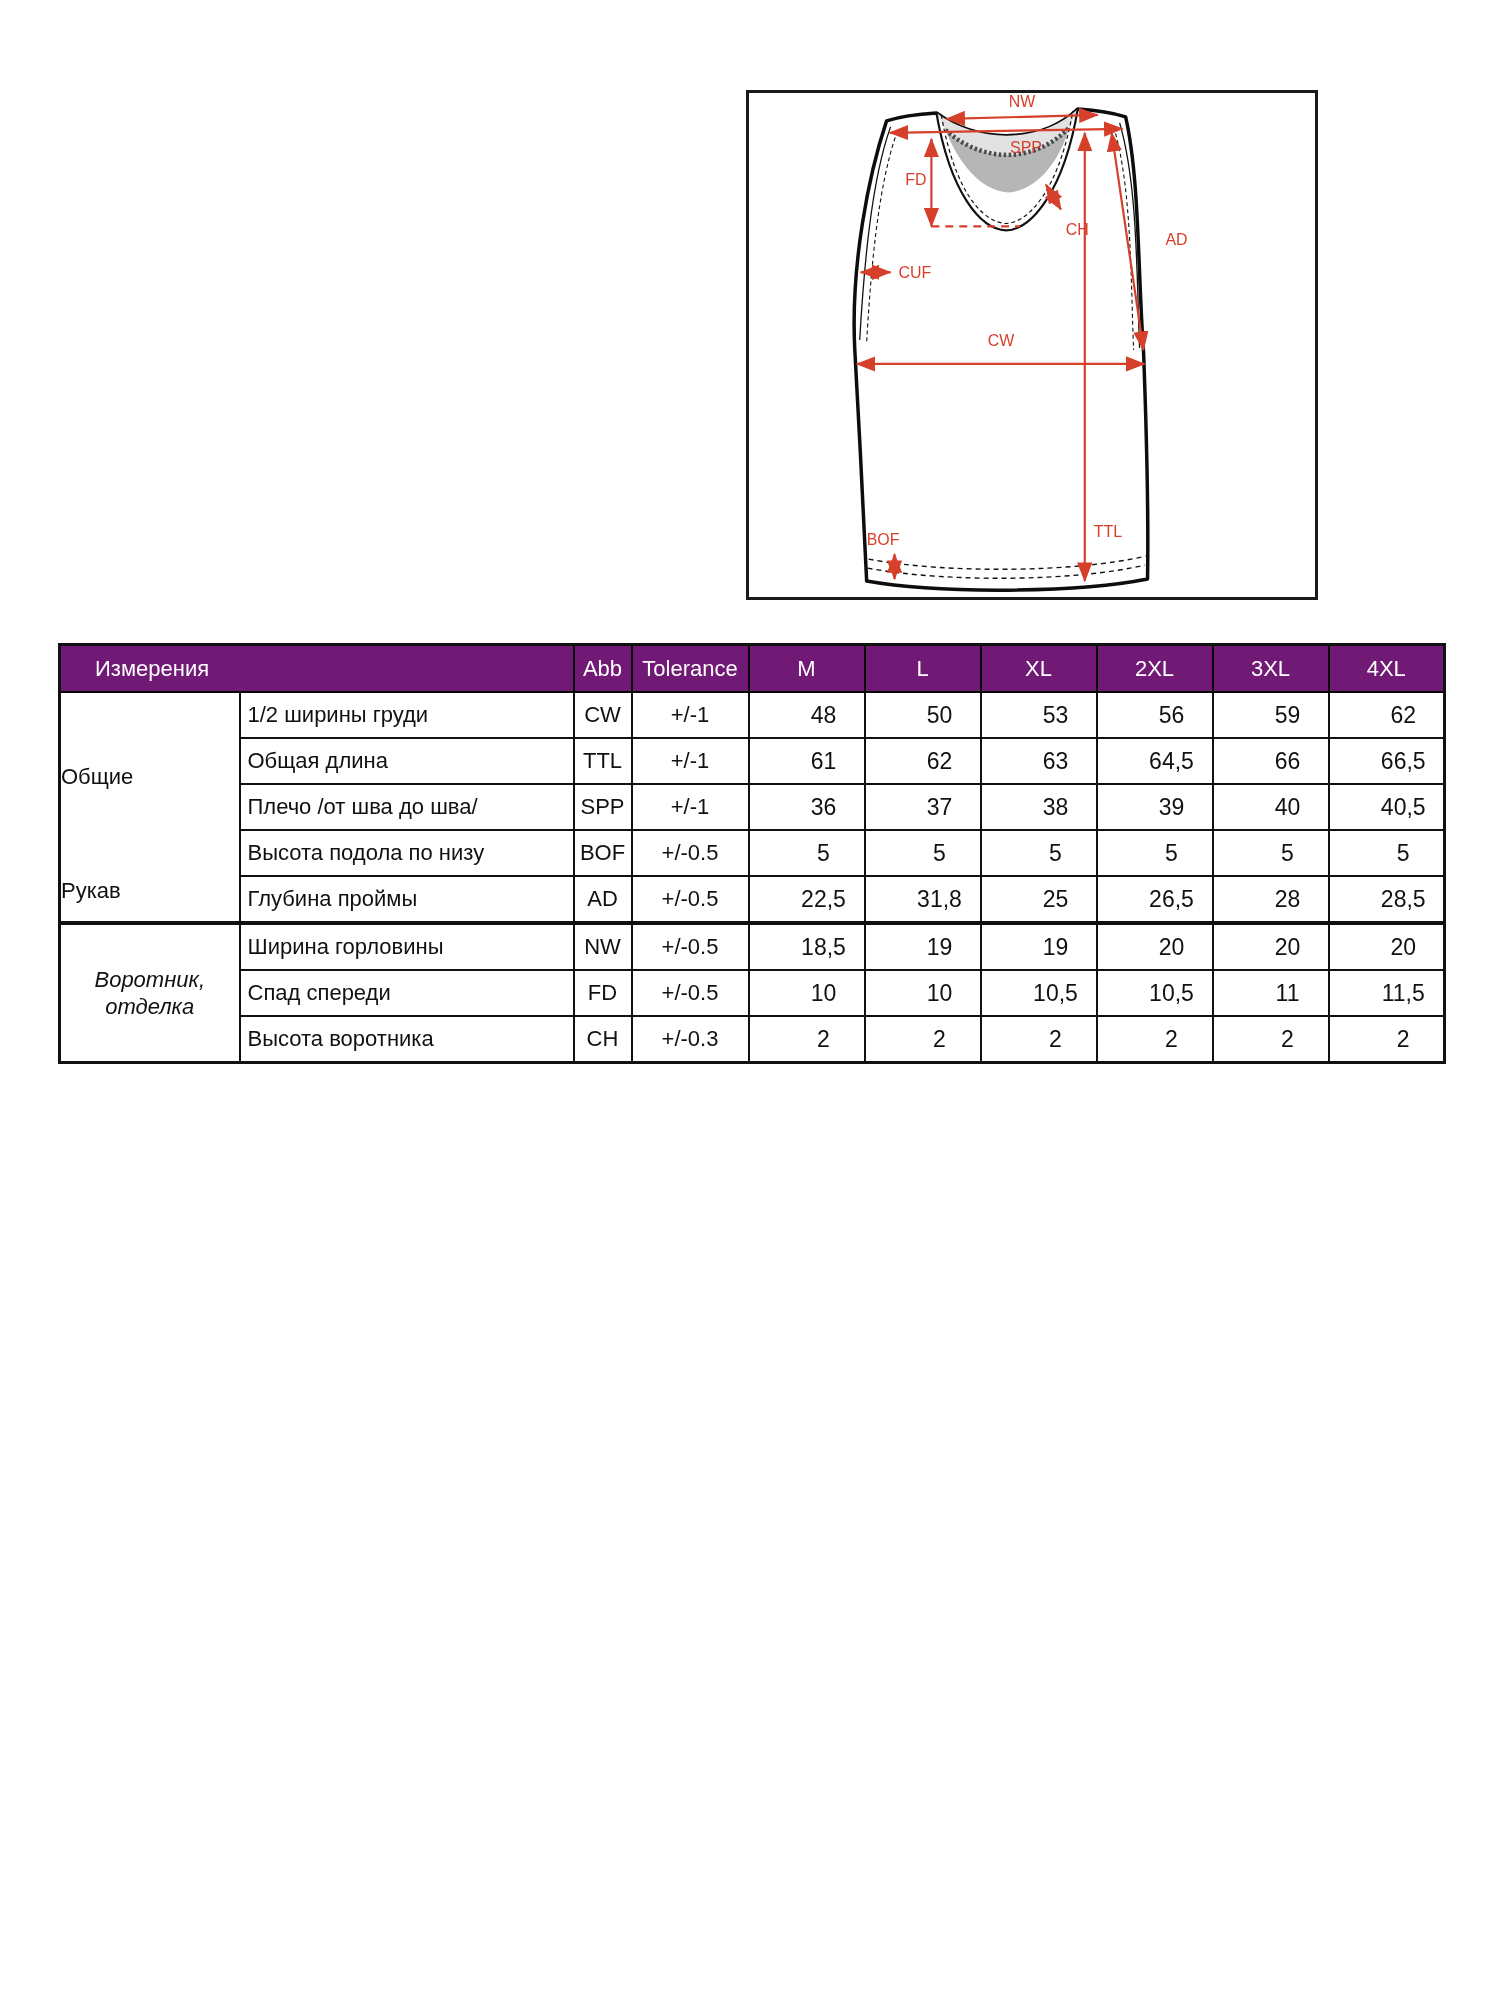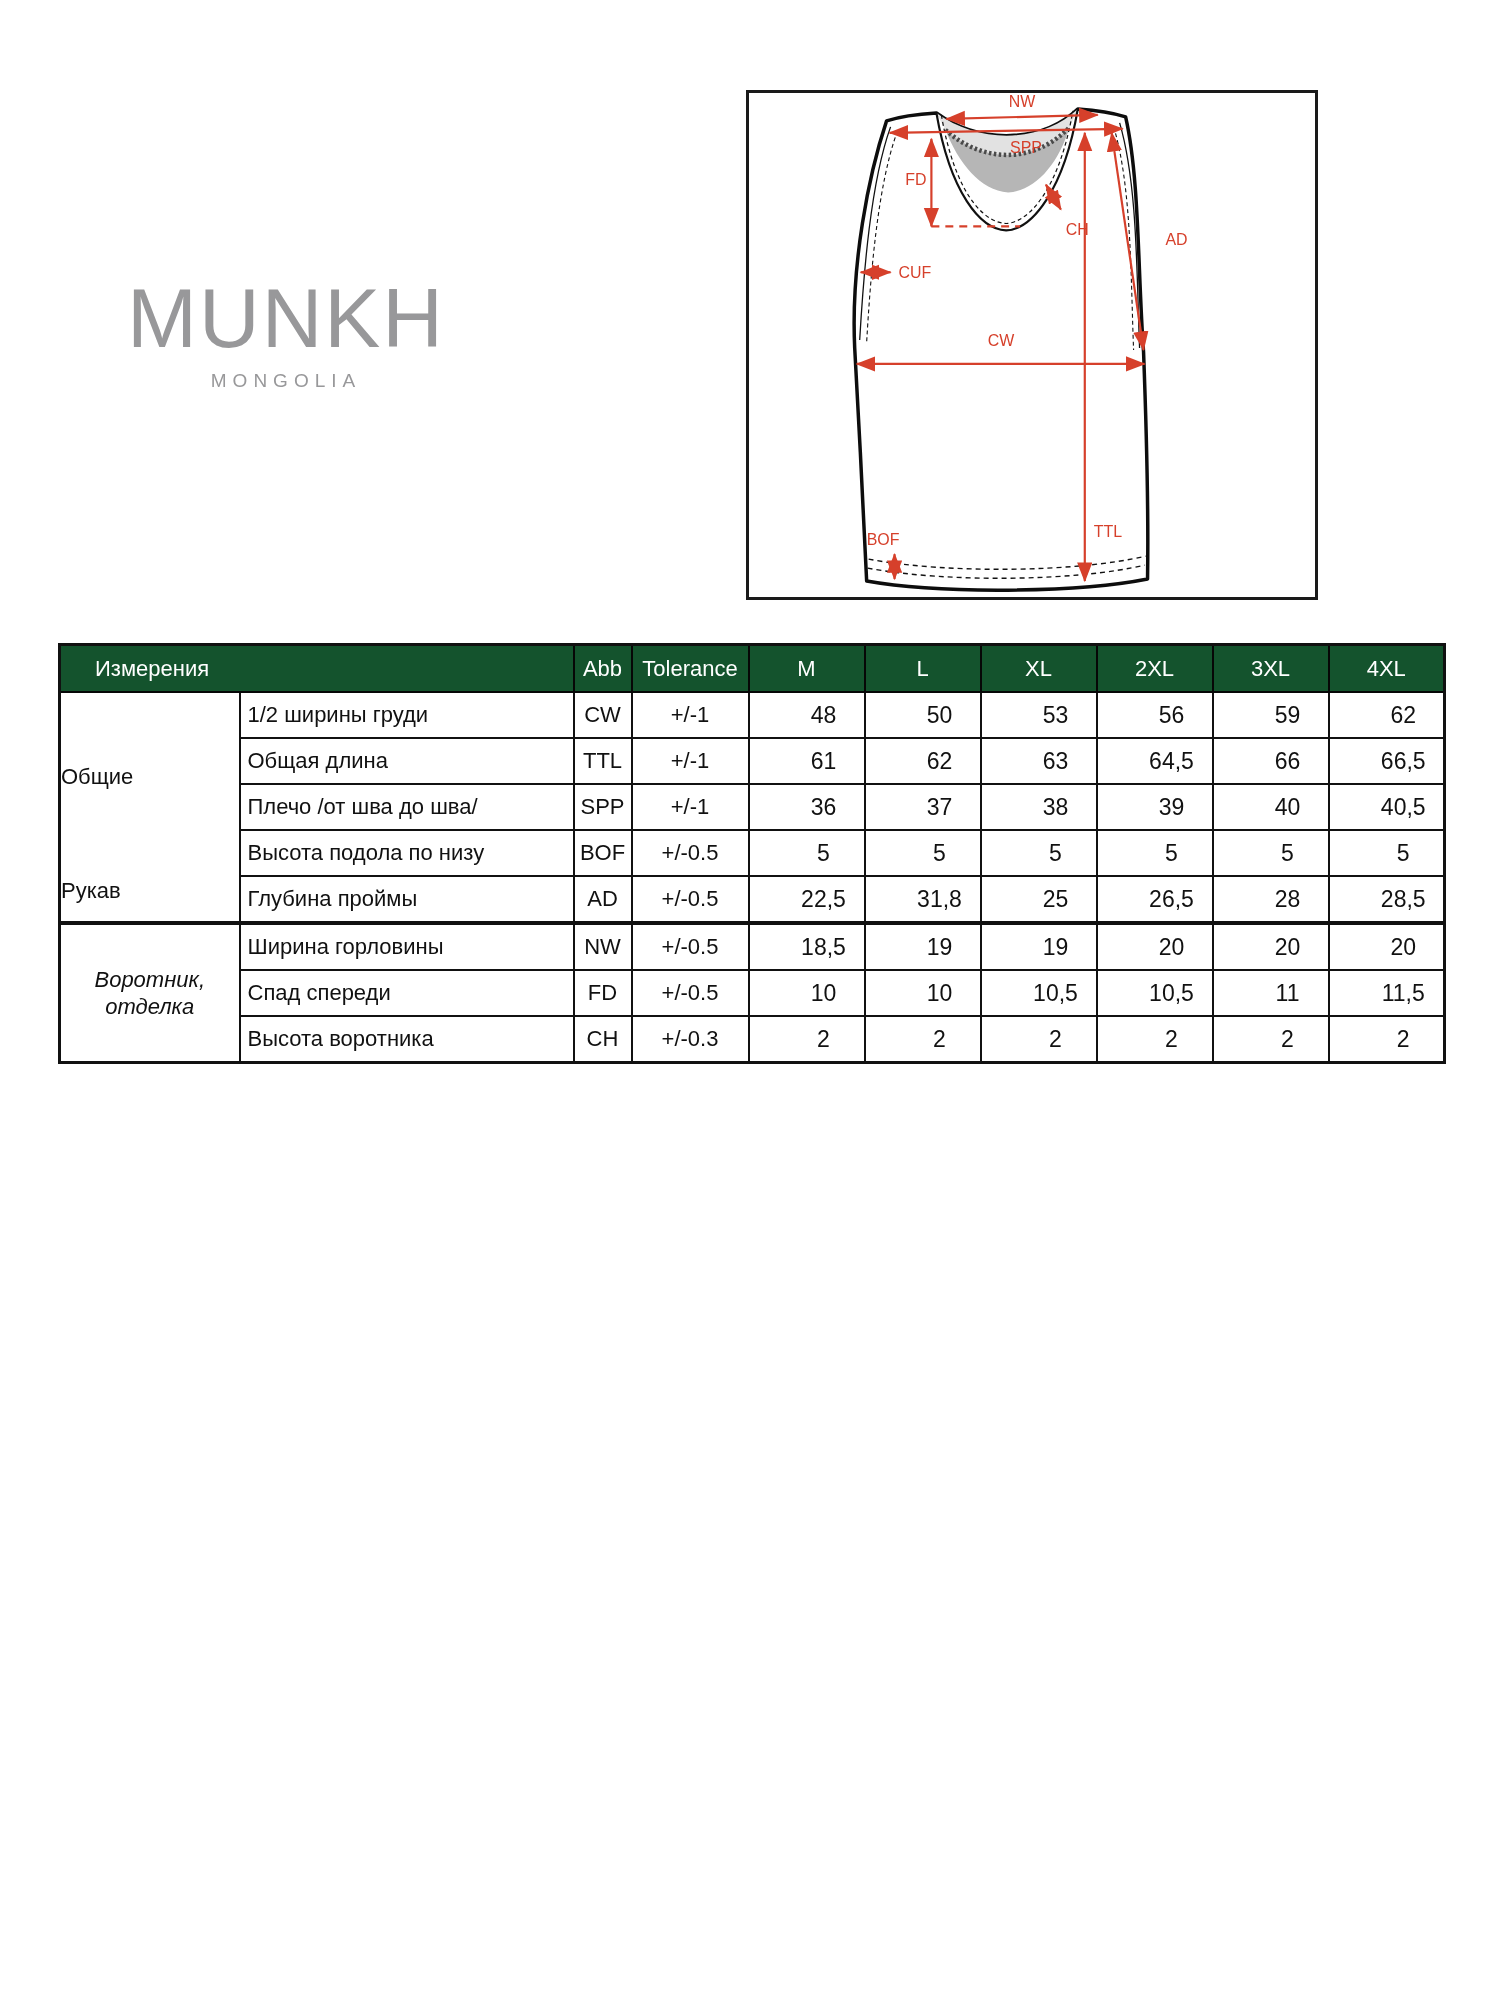--- a/index.html
+++ b/index.html
@@ -14,40 +14,36 @@
   
   .diagram-box{position:absolute;left:746px;top:90px;width:572px;height:510px;
                border:3px solid #1a1a1a;box-sizing:border-box;background:#fff;}
   .diagram-box svg{display:block;width:100%;height:100%;}
   .mlabel{font-family:"Liberation Sans",sans-serif;font-size:16px;fill:#d6402b;}
 
   
   .size-table{position:absolute;left:58px;top:643px;}
   table{border-collapse:collapse;table-layout:fixed;width:1384px;border:3px solid #111;}
   th,td{border:2px solid #111;padding:0;font-size:22px;color:#111;overflow:hidden;}
-  thead th{background:#14532d;color:#ffffff;font-weight:400;height:45px;border-color:#060606;}
+  thead th{background:#701a75;color:#ffffff;font-weight:400;height:45px;border-color:#060606;}
   th.h-meas{text-align:left;padding-left:34px;}
   tbody td{height:44px;background:#fff;}
   td.name{text-align:left;padding-left:7px;}
   td.center{text-align:center;}
   td.num{text-align:center;font-size:23px;padding-left:34px;}
   td.group{position:relative;text-align:center;}
   td.group .glabel{position:absolute;left:0;width:100%;text-align:left;}
   .sep{border-bottom:4px solid #111 !important;}
   .collar-label div{line-height:27px;font-style:italic;}
 </style>
 </head>
 <body>
 
 <div class="page">
 
-  <div class="logo">
-    <div class="brand">MUNKH</div>
-    <div class="sub">MONGOLIA</div>
-  </div>
 
   <div class="diagram-box">
     <svg viewBox="0 0 568 506">
       <defs>
         <marker id="arrE" markerWidth="10" markerHeight="8" refX="8.5" refY="3.5" orient="auto">
           <path d="M0,0 L9,3.5 L0,7 Z" fill="#d6402b"></path>
         </marker>
         <marker id="arrS" markerWidth="10" markerHeight="8" refX="8.5" refY="3.5" orient="auto-start-reverse">
           <path d="M0,0 L9,3.5 L0,7 Z" fill="#d6402b"></path>
         </marker>

